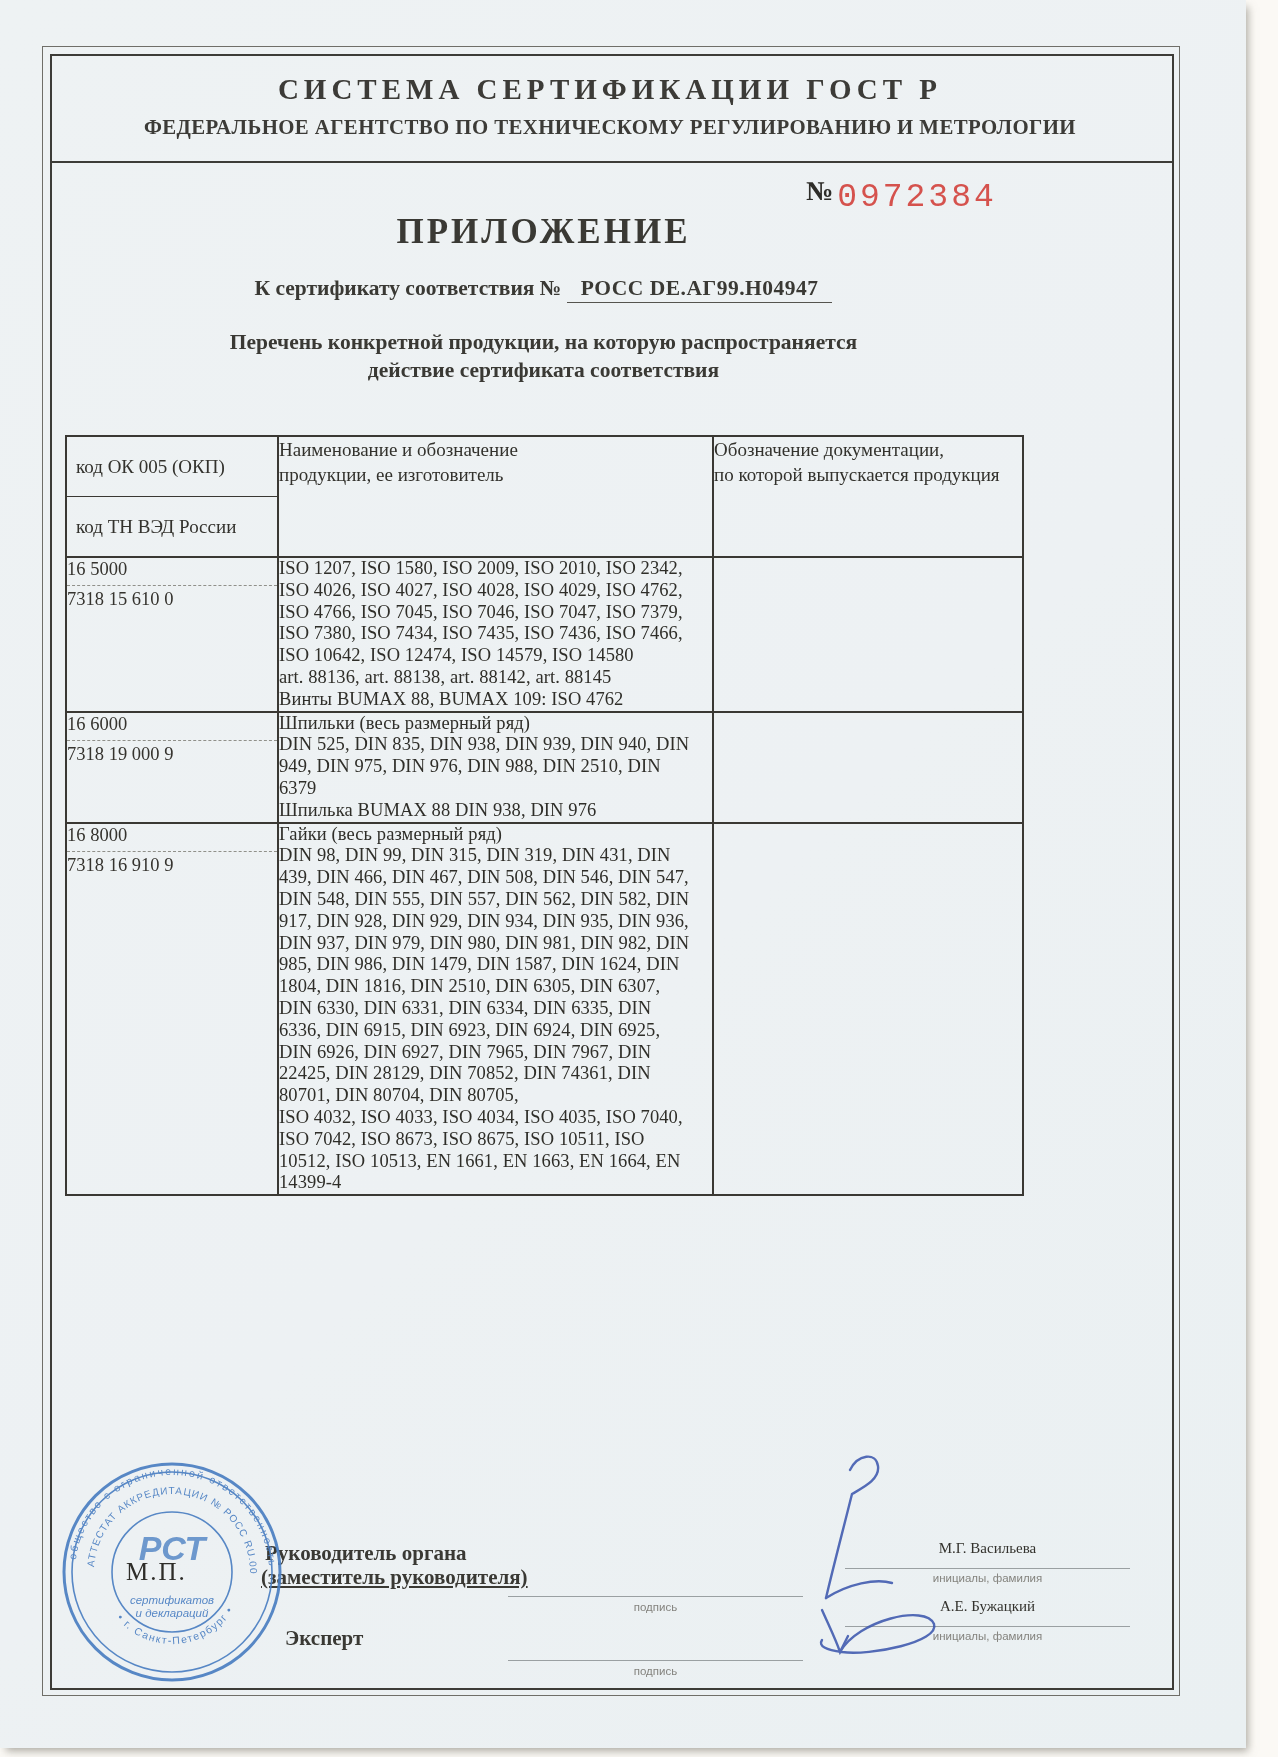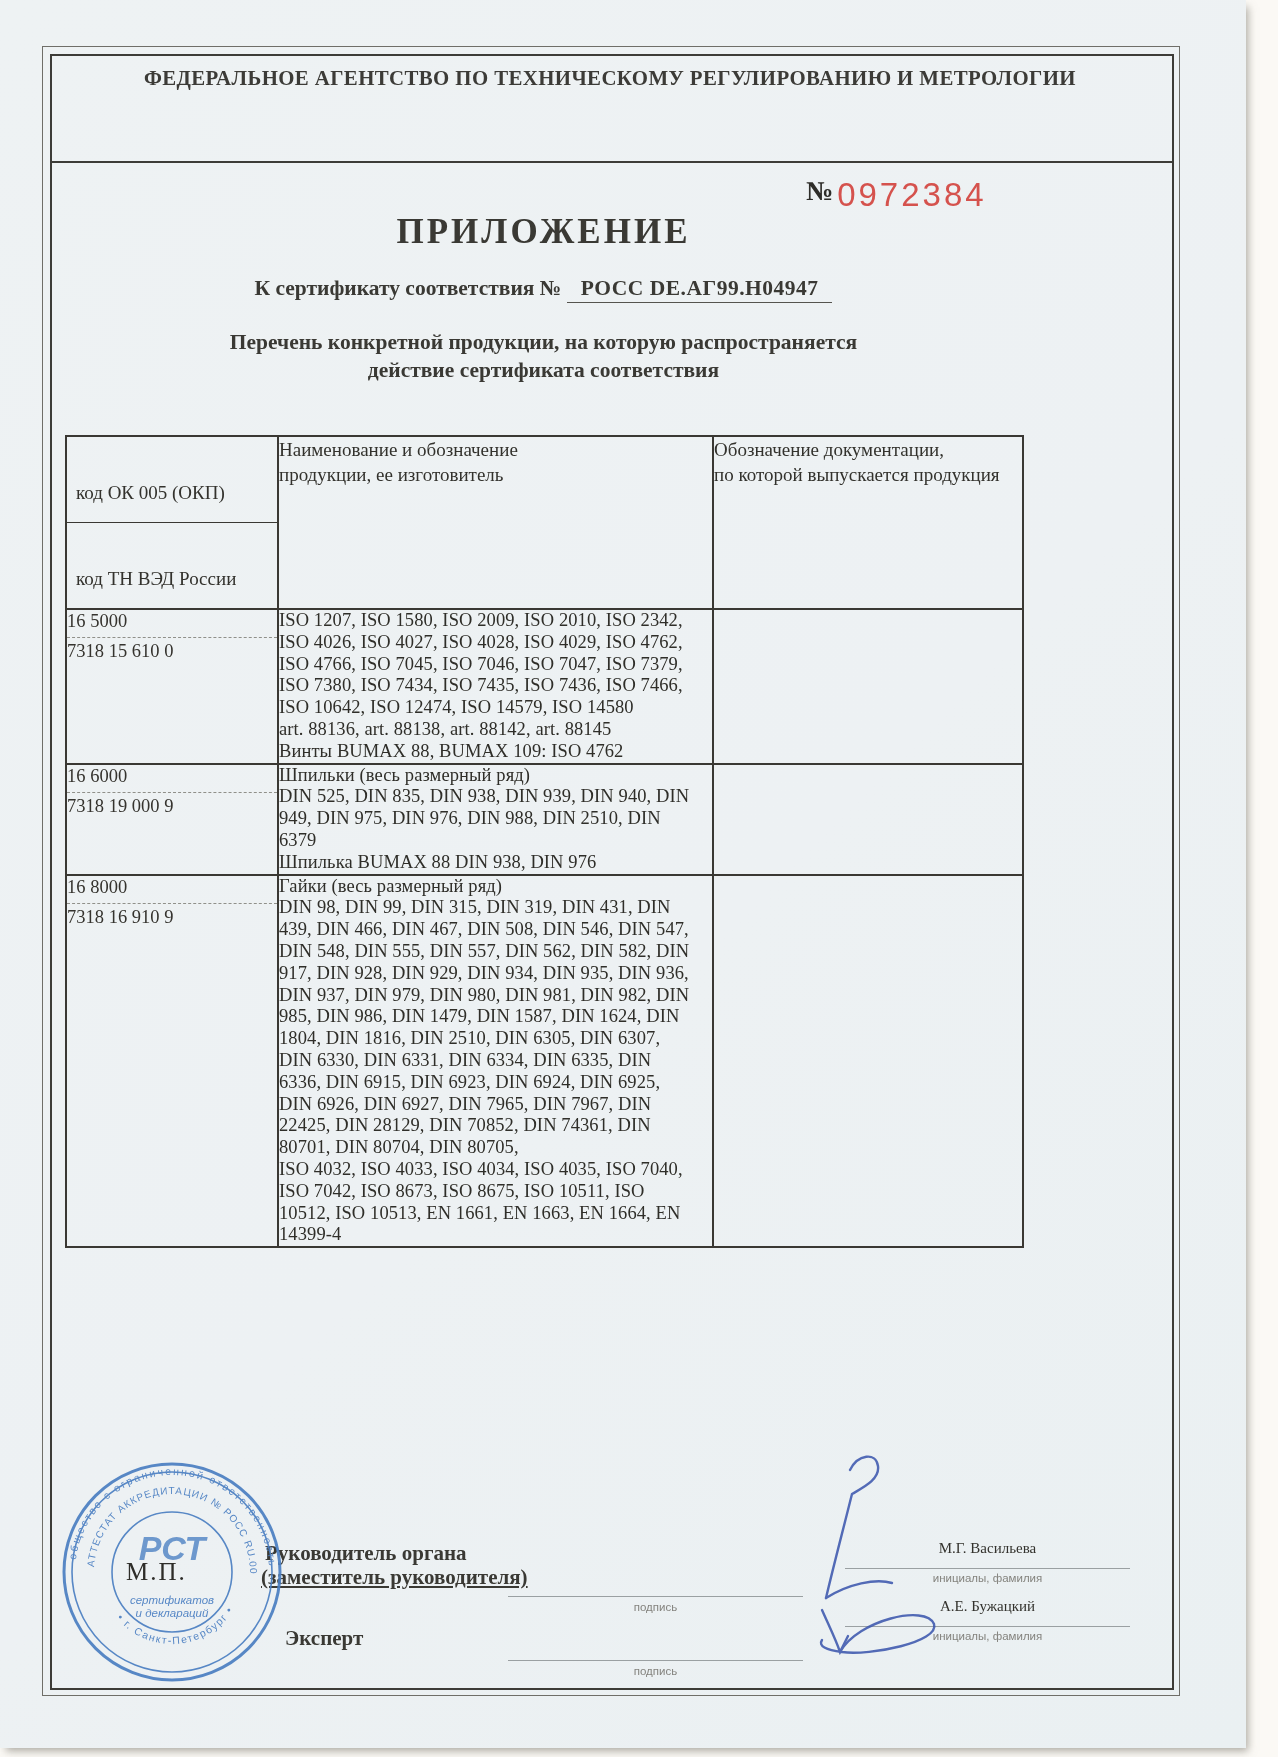--- a/index.html
+++ b/index.html
@@ -35,21 +35,21 @@
   }
   .header-rule{
     position:absolute;left:50px;top:161px;width:1122px;height:0;
     border-top:2.5px solid #3d3c37;
   }
   .cert-number{
     position:absolute;left:806px;top:176px;white-space:nowrap;
   }
   .cert-number .no-sign{font-size:27px;font-weight:bold;color:#2e2d29;vertical-align:6px;}
   .cert-number .digits{
-    font-family:Liberation Sans, sans-serif;
+    font-family:Liberation Mono, monospace;
     font-size:33px;letter-spacing:3px;font-weight:500;
   }
   .title-block{position:absolute;left:65px;top:0;width:957px;text-align:center;}
   .main-title{
     position:absolute;left:0;top:212px;width:100%;
     font-size:35px;font-weight:bold;letter-spacing:3px;color:#3a3934;
   }
   .cert-line{
     position:absolute;left:0;top:276px;width:100%;
     font-size:21.5px;font-weight:bold;color:#3a3934;
@@ -69,21 +69,21 @@
   table.products col.c2{width:435px;}
   table.products col.c3{width:310px;}
   table.products td,table.products th{
     border:2px solid #3a3833;padding:0;vertical-align:top;
     font-weight:normal;text-align:left;
   }
   th.codes-head{padding:0;}
   .codes-head .top,
   .codes-head .bottom{
     display:flex;align-items:center;padding-left:9px;
-    font-size:19px;height:59px;color:#33322d;margin-top:26px;
+    font-size:19px;height:59px;color:#33322d;
   }
   .codes-head .top{border-bottom:1.5px solid #3a3833;}
   th.center-head{
     text-align:center;vertical-align:middle;font-size:19px;color:#33322d;
     white-space:pre-line;line-height:25px;height:118px;
   }
   td.code-cell{padding:3px 7px 5px 7px;font-size:18.5px;line-height:23px;}
   td.code-cell .okp{
     border-bottom:1.5px dashed #90908a;padding-bottom:4px;margin-bottom:2px;
   }
@@ -115,20 +115,21 @@
 </style>
 </head>
 <body>
 
 <div class="paper">
 
   <div class="frame-outer"></div>
   <div class="frame-inner"></div>
 
   <div class="doc-header">
+    <div class="line1">СИСТЕМА СЕРТИФИКАЦИИ ГОСТ Р</div>
     <div class="line2">ФЕДЕРАЛЬНОЕ АГЕНТСТВО ПО ТЕХНИЧЕСКОМУ РЕГУЛИРОВАНИЮ И МЕТРОЛОГИИ</div>
   </div>
   <div class="header-rule"></div>
 
   <div class="cert-number">
     <span class="no-sign">№</span>
     <span class="digits" id="cert-digits" style="color: rgb(213, 82, 77);">0972384</span>
   </div>
 
   <div class="title-block">

